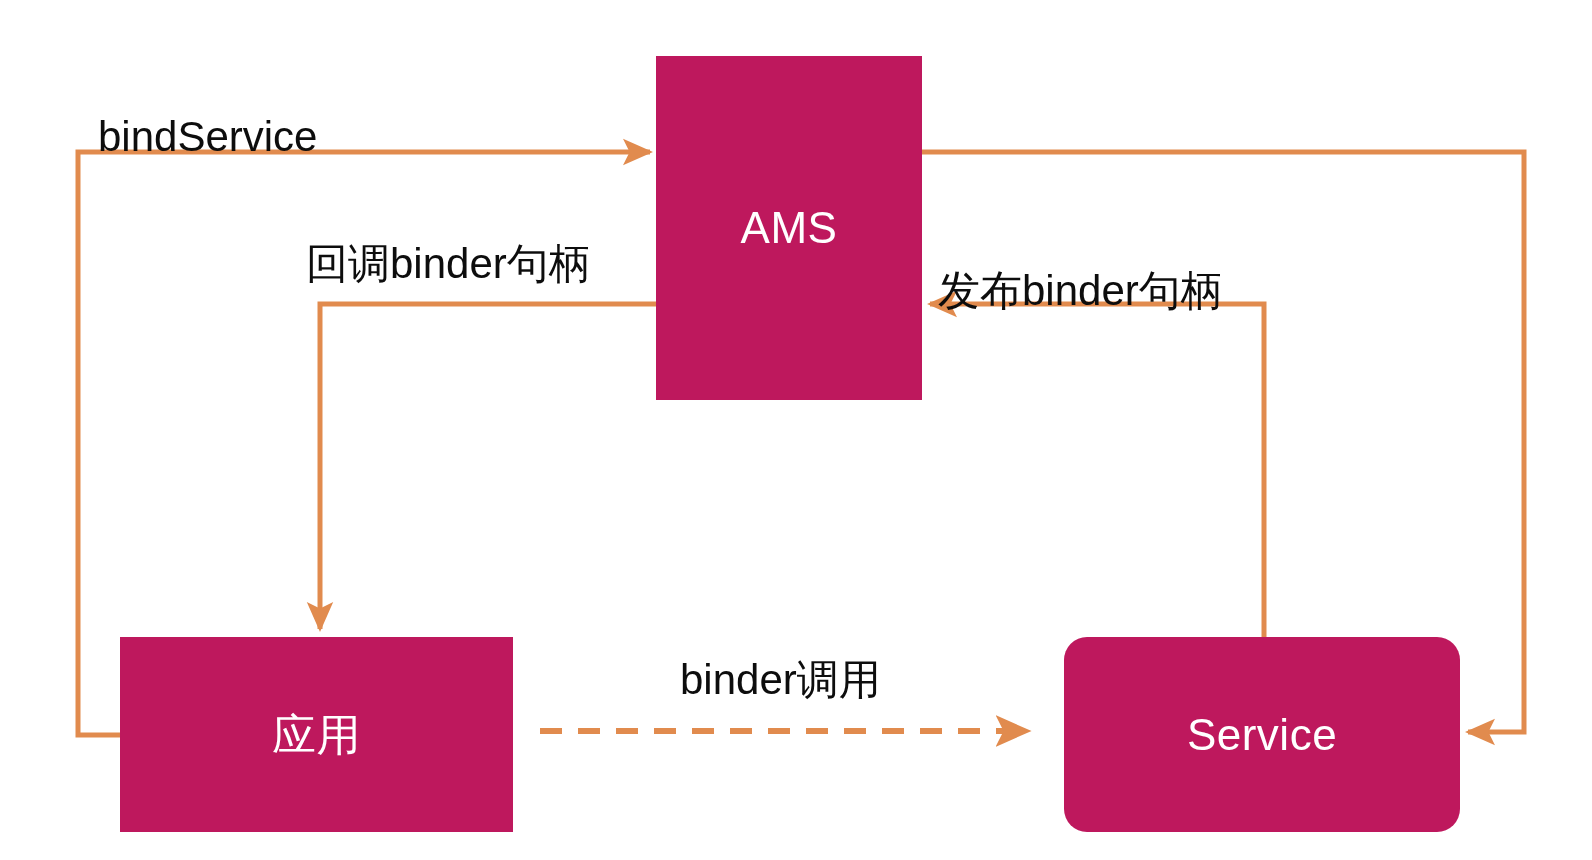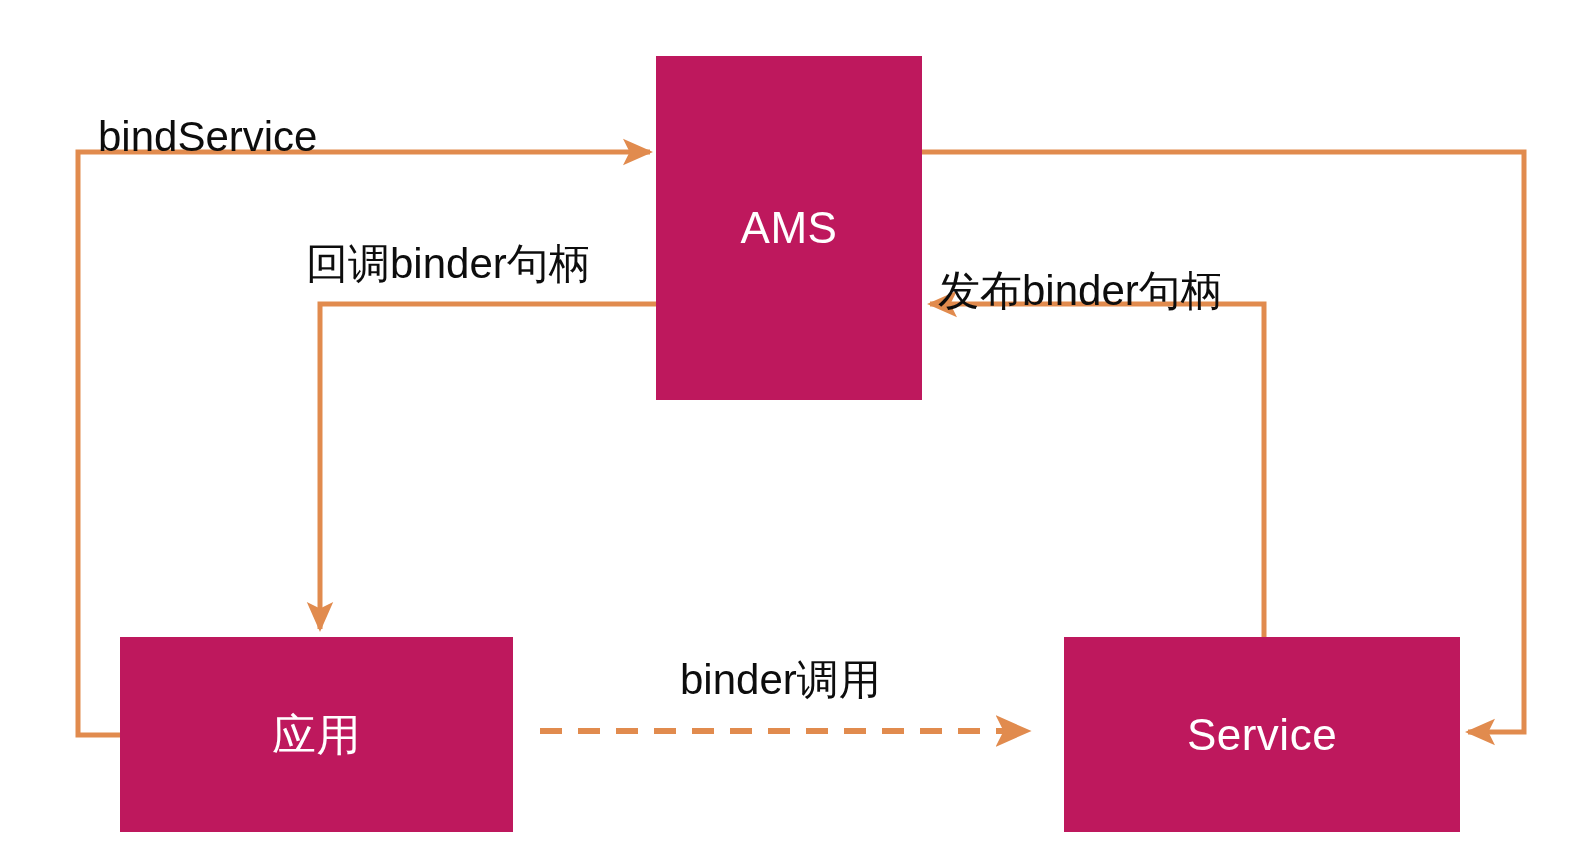--- a/index.html
+++ b/index.html
@@ -36,21 +36,21 @@
   }
   .node-label {
     font-size: 44px;
     line-height: 1;
     font-weight: 400;
     letter-spacing: 0.5px;
     white-space: nowrap;
   }
   .node-ams   { left: 656px; top: 56px;  width: 266px; height: 344px; }
   .node-app   { left: 120px; top: 637px; width: 393px; height: 195px; text-align: right; }
-  .node-svc   { left: 1064px; top: 637px; width: 396px; height: 195px; }
+  .node-svc   { left: 1064px; top: 637px; width: 396px; height: 195px; border-radius: 23px; }
 
   .edge-label {
     position: absolute;
     color: #0d0d0d;
     font-size: 42px;
     line-height: 1;
     white-space: nowrap;
     z-index: 3;
   }
   .lbl-bindservice   { left: 98px;  top: 104px; margin-top: 12px; }

